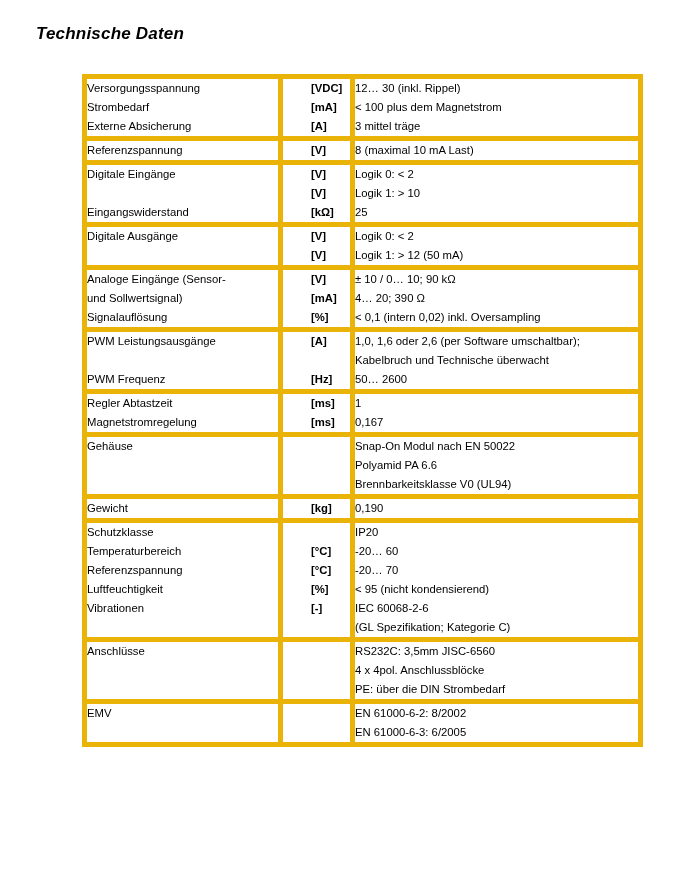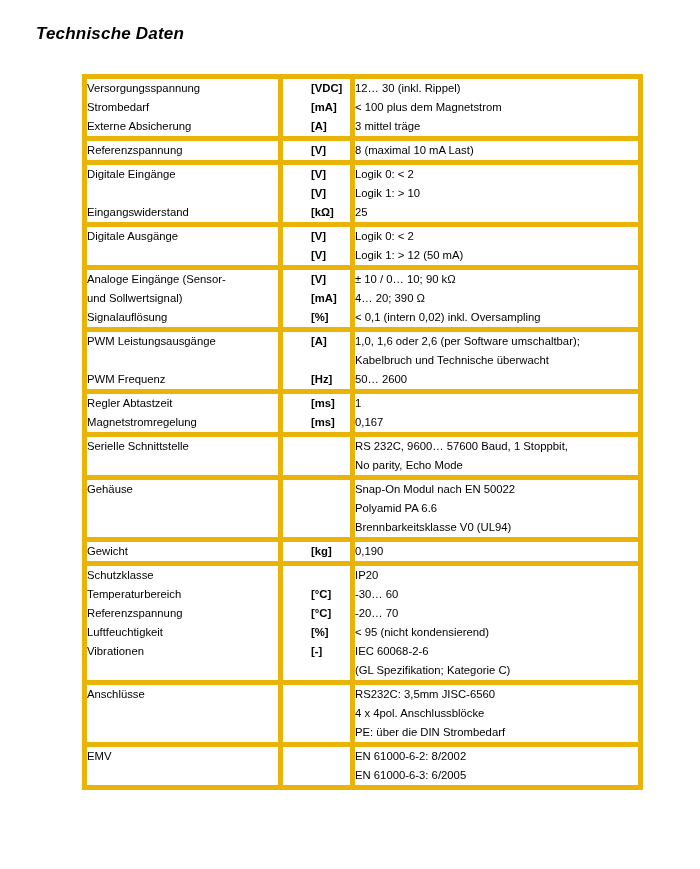--- a/index.html
+++ b/index.html
@@ -232,38 +232,20 @@
           <td class="cellpad value-cell">
             <div class="lines">
               <div>1</div>
               <div>0,167</div>
             </div>
           </td>
         </tr>
         <tr>
           <td class="cellpad label-cell">
             <div class="lines">
-              <div>Serielle Schnittstelle</div>
-            </div>
-          </td>
-          <td class="cellpad unit-cell">
-            <div class="lines">
-              <div class="blankline">&nbsp;</div>
-            </div>
-          </td>
-          <td class="cellpad value-cell">
-            <div class="lines">
-              <div>RS 232C, 9600… 57600 Baud, 1 Stoppbit,</div>
-              <div>No parity, Echo Mode</div>
-            </div>
-          </td>
-        </tr>
-        <tr>
-          <td class="cellpad label-cell">
-            <div class="lines">
               <div>Gehäuse</div>
             </div>
           </td>
           <td class="cellpad unit-cell">
             <div class="lines">
               <div class="blankline">&nbsp;</div>
             </div>
           </td>
           <td class="cellpad value-cell">
             <div class="lines">
@@ -305,21 +287,21 @@
               <div class="blankline">&nbsp;</div>
               <div>[°C]</div>
               <div>[°C]</div>
               <div>[%]</div>
               <div>[-]</div>
             </div>
           </td>
           <td class="cellpad value-cell">
             <div class="lines">
               <div>IP20</div>
-              <div>-30… 60</div>
+              <div>-20… 60</div>
               <div>-20… 70</div>
               <div>&lt; 95 (nicht kondensierend)</div>
               <div>IEC 60068-2-6</div>
               <div>(GL Spezifikation; Kategorie C)</div>
             </div>
           </td>
         </tr>
         <tr>
           <td class="cellpad label-cell">
             <div class="lines">

